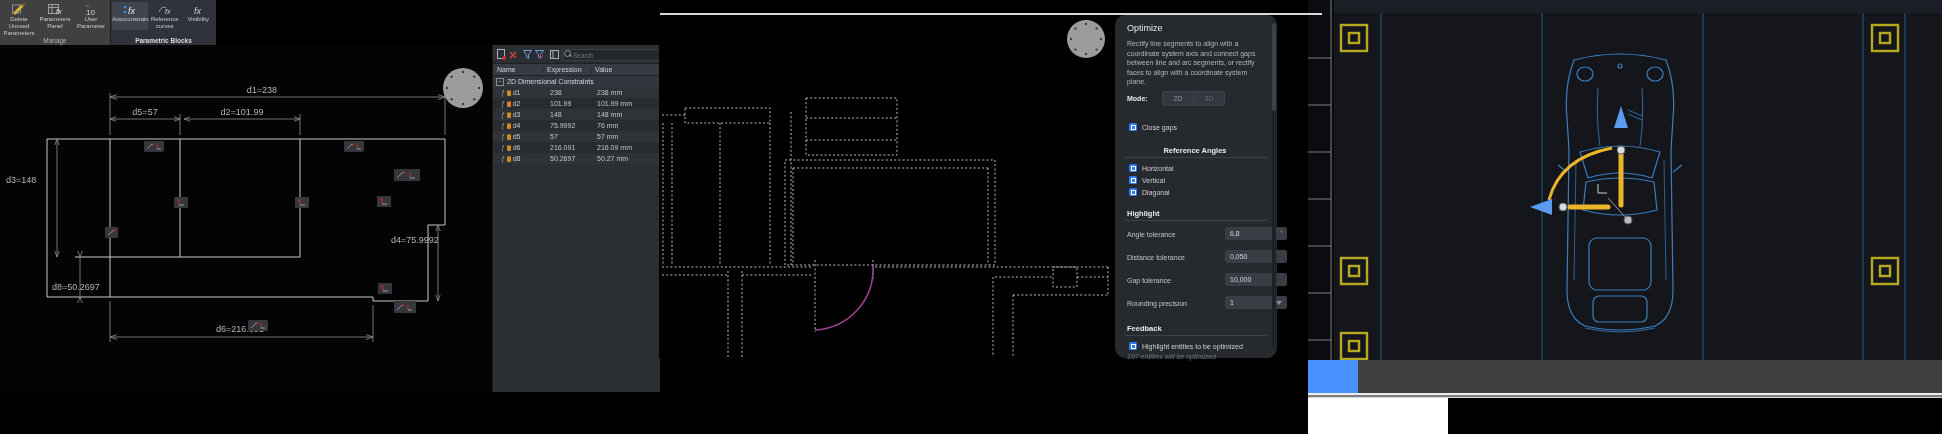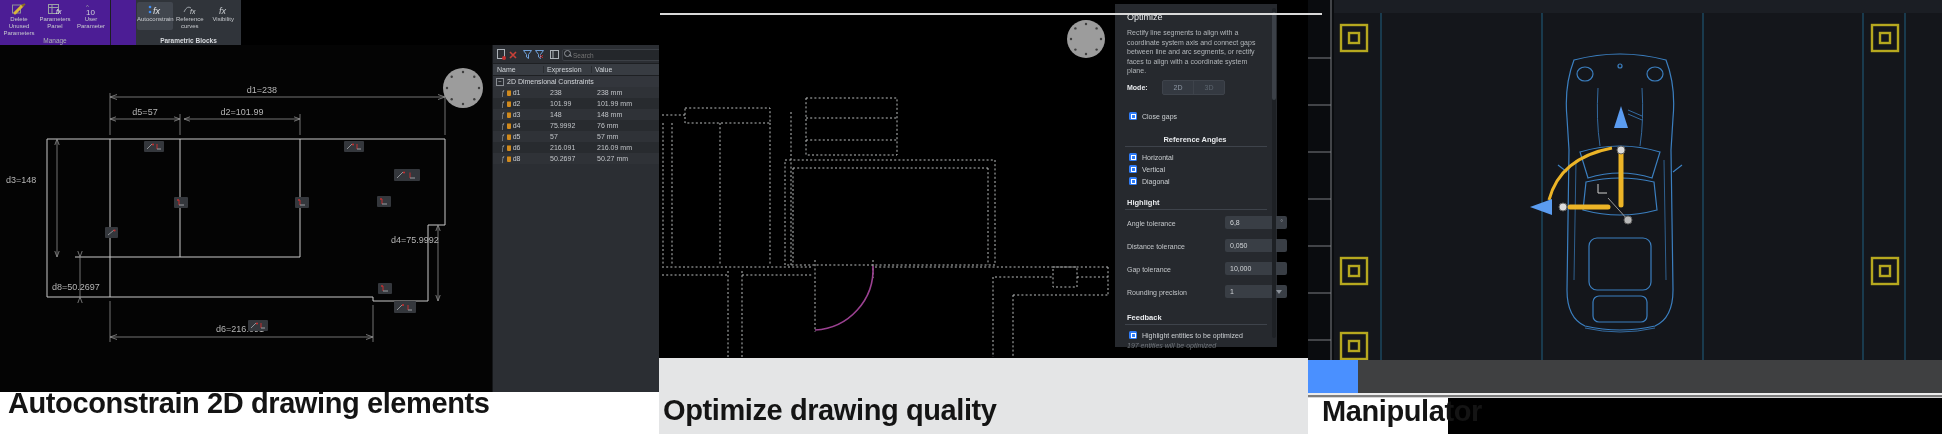--- a/index.html
+++ b/index.html
@@ -1,21 +1,21 @@
 <!DOCTYPE html>
 <html><head>
 <meta charset="utf-8">
 <style>
   html,body{margin:0;padding:0;background:#000;}
   .stage{position:relative;width:1942px;height:434px;overflow:hidden;background:#000;
          font-family:"Liberation Sans",sans-serif;}
   .abs{position:absolute;}
 
   
-  .ribbon{left:0;top:0;width:199px;height:45px;background:#4c1d95;border-bottom:1px solid #17191c;display:flex;gap:25px;}
+  .ribbon{left:0;top:0;width:199px;height:45px;background:#404040;border-bottom:1px solid #17191c;display:flex;}
   .rgroup{position:relative;height:45px;}
   .rgroup1{width:113px;border-right:1px solid #1d1f23;}
   .rgroup2{width:105px;background:#30343a;}
   .rbtns{display:flex;padding:2px 1px 0 1px;}
   .rbtn{width:36px;text-align:center;color:#c7cace;font-size:6px;line-height:7px;padding-top:1px;border-radius:2px;}
   .rbtn .ric{display:block;height:13px;}
   .rbtn.hl{background:#41464e;}
   .rgl{position:absolute;bottom:1px;left:0;right:0;text-align:center;color:#aeb2b7;font-size:6.5px;}
   .rgl.b{font-weight:bold;color:#d7dade;}
 
@@ -57,21 +57,21 @@
   .stripe3{position:absolute;left:0;top:3.5px;width:634px;height:1.5px;background:#d6d6d6;}
   .whitepatch{position:absolute;left:0;top:5px;width:140px;height:36px;background:#fff;}
   .cap3{left:14px;top:2px;}
 
   
   .mcanvas{left:659px;top:0;width:456px;height:358px;background:#000;}
   .topline{left:660px;top:13px;width:662px;height:1.5px;background:#d9d9d9;z-index:5;}
   .dash{stroke:#b9bcbc;stroke-width:1;fill:none;stroke-dasharray:2,2.2;}
 
   
-  .opanel{left:1115px;top:4px;width:162px;height:343px;background:#26292e;color:#c3c6c9;font-size:7px;}
+  .opanel{left:1115px;top:15px;width:162px;height:343px;background:#26292e;color:#c3c6c9;font-size:7px;border-radius:10px;}
   .opad{position:absolute;left:12px;right:14px;}
   .otitle{font-size:9px;color:#e6e8ea;}
   .odesc{color:#b2b6ba;line-height:9.5px;}
   .ohead{font-weight:bold;font-size:7.5px;color:#e8eaed;}
   .odiv{position:absolute;left:10px;right:10px;height:1px;background:#3e434b;}
   .seg{position:absolute;display:flex;background:#343941;border:1px solid #3e434b;border-radius:2px;height:13px;}
   .seg div{width:30px;text-align:center;line-height:13px;}
   .seg .on{color:#8d97a4;}
   .seg .off{color:#5d6670;border-left:1px solid #3e434b;}
   .chk{display:inline-block;width:8px;height:8px;background:#2e7bf6;border-radius:1.5px;position:relative;vertical-align:-1.5px;margin-right:5px;}
@@ -393,23 +393,20 @@
             <span class="fxg">ƒ</span>
             <span class="lock"></span>
             <span>d8</span>
           </div>
         <div class="ex">50.2697</div>
         <div class="va">50.27 mm</div>
       </div>
     </div>
   </div>
 
-  <div class="abs capband-left">
-    <div class="cap cap1">Autoconstrain 2D drawing elements</div>
-  </div>
 
   <div class="abs mcanvas">
     <svg width="456" height="358" viewBox="659 0 456 358">
       <g class="dash">
         <line x1="662" y1="115" x2="685" y2="115"></line>
         <rect x="685" y="108" width="85" height="15"></rect>
         <line x1="663" y1="123" x2="663" y2="265"></line>
         <line x1="672" y1="123" x2="672" y2="265"></line>
         <line x1="720" y1="123" x2="720" y2="265"></line>
         <line x1="770" y1="123" x2="770" y2="265"></line>
@@ -501,23 +498,20 @@
     <div class="odiv" style="top:320px;"></div>
     <div class="chkrow" style="left:14px;top:327px;">
       <span class="chk"></span><span>Highlight entities to be optimized</span>
     </div>
     <div class="onote" style="left:12px;top:338px;">197 entities will be optimized</div>
     <div class="oscroll">
         <div class="thumb"></div>
       </div>
   </div>
 
-  <div class="abs capband-mid">
-    <div class="cap cap2">Optimize drawing quality</div>
-  </div>
 
   <div class="abs" style="left:1308px;top:0;width:634px;height:362px;">
     <svg width="634" height="362" viewBox="1308 0 634 362">
       <rect x="1308" y="0" width="26" height="362" fill="#0a0c0f"></rect>
       <rect x="1334" y="0" width="608" height="362" fill="#14161b"></rect>
       <rect x="1334" y="0" width="608" height="13" fill="#1b1e24"></rect>
       <g stroke="#888b8f" stroke-width="0.9">
         <line x1="1331" y1="0" x2="1331" y2="360"></line>
         <line x1="1308" y1="58" x2="1331" y2="58"></line>
           <line x1="1308" y1="105" x2="1331" y2="105"></line>
@@ -587,16 +581,15 @@
   </div>
 
   <div class="abs progress-blue"></div>
   <div class="abs progress-gray"></div>
 
   <div class="abs capband-right">
     <div class="stripe1"></div>
     <div class="stripe2"></div>
     <div class="stripe3"></div>
     <div class="whitepatch"></div>
-    <div class="cap cap3">Manipulator</div>
   </div>
 
 </div>
 
 </body></html>

